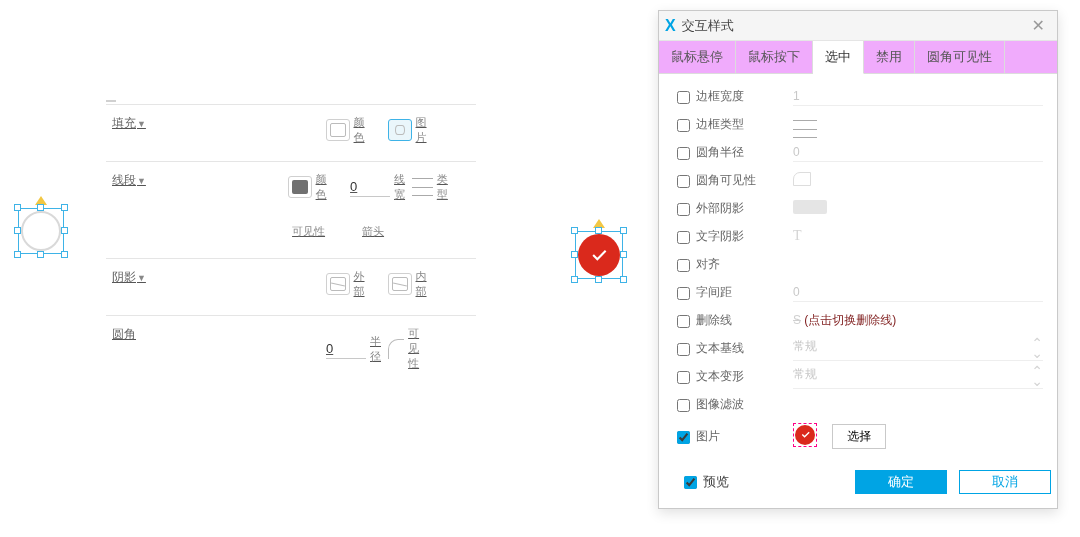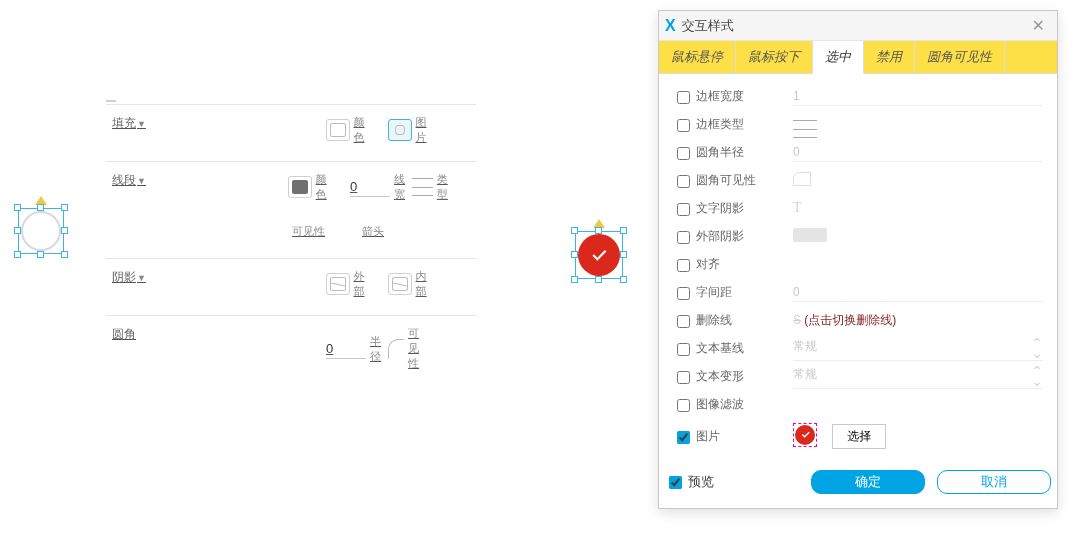--- a/index.html
+++ b/index.html
@@ -40,41 +40,41 @@
   .round-corner-icon { width: 26px; height: 20px; border: 1px solid #bbb; border-bottom: none; border-right: none; border-top-left-radius: 10px; }
 
   
   .dialog { position: absolute; left: 658px; top: 10px; width: 400px; border: 1px solid #c9c9c9; background: #fff;
             box-shadow: 0 4px 12px rgba(0,0,0,0.12); }
   .dlg-titlebar { display: flex; align-items: center; height: 30px; padding: 0 8px 0 6px;
                   border-bottom: 1px solid #e5e5e5; background: #f5f5f5; }
   .dlg-logo { color: #00a4e4; font-weight: bold; font-size: 16px; margin-right: 6px; font-family: Arial, sans-serif; }
   .dlg-title { flex: 1; color: #444; font-size: 13px; }
   .dlg-close { color: #999; font-size: 16px; cursor: pointer; padding: 0 4px; }
-  .dlg-tabs { display: flex; background: #fde047; border-bottom: 1px solid #dcdcdc; font-style: italic; }
+  .dlg-tabs { display: flex; background: #f0abfc; border-bottom: 1px solid #dcdcdc; }
   .dlg-tab { padding: 7px 12px; color: #555; cursor: pointer; font-size: 13px; border-right: 1px solid #dcdcdc; }
   .dlg-tab.active { background: #fff; color: #333; border-bottom: 1px solid #fff; margin-bottom: -1px; }
   .dlg-body { padding: 10px 14px 4px; }
   .opt-row { display: flex; align-items: center; height: 26px; margin-bottom: 2px; }
   .opt-row label { display: flex; width: 120px; color: #666; cursor: pointer; }
   .opt-row input[type=checkbox] { margin-right: 6px; accent-color: #00a4e4; }
   .opt-val { flex: 1; color: #c8c8c8; font-size: 12px; border-bottom: 1px solid #eee; padding-bottom: 2px; }
   .opt-val.noborder { border-bottom: none; }
   .opt-val .dashbox { display:inline-block; width:34px; height:14px; background:#e5e5e5; border-radius:2px; }
   .opt-val .mini-round { display:inline-block; width:18px; height:14px; border:1px solid #ddd; border-top-left-radius:7px; }
   .opt-val .strike { text-decoration: line-through; color:#d0d0d0; }
   .opt-val .caret { float:right; color:#d5d5d5; font-size:14px; line-height: 10px; }
   .img-thumb { width:24px; height:24px; border:1px dashed #f08; padding:1px; position:relative; display:inline-block; }
   .img-thumb .inner { width:100%; height:100%; background:#da291c; border-radius:50%; display:flex; align-items:center; justify-content:center; }
   .img-thumb .inner svg { width:11px; height:11px; stroke:#fff; stroke-width:3; fill:none; }
   .select-btn { margin-left:12px; padding:3px 14px; border:1px solid #c9c9c9; background:#fff; cursor:pointer; font-size:12px; }
-  .dlg-footer { display:flex; padding:10px 6px 14px; gap:12px; }
+  .dlg-footer { display:flex; padding:10px 6px 14px; gap:12px;margin-left:15px; }
   .dlg-footer .preview-ck { display:flex; align-items:center; flex:1; color:#444; font-size:13px; }
   .dlg-footer .preview-ck input { accent-color:#00a4e4; margin-right:6px; }
-  .btn { width:114px; height:24px; border:1px solid #00a4e4; border-radius:10px; font-size:13px; cursor:pointer; }
+  .btn { width:92px; height:24px; border:1px solid #00a4e4; border-radius:0; font-size:13px; cursor:pointer; }
   .btn.primary { background:#00a4e4; color:#fff; }
   .btn.secondary { background:#fff; color:#00a4e4; }
 </style>
 </head>
 <body>
 
 <div class="sel-wrap" style="left:18px; top:208px; width:46px; height:46px;">
   <div class="rot-marker"></div>
   <div class="circle-shape"></div>
   <div class="sel-box"></div>
@@ -235,30 +235,30 @@
     <div class="opt-row">
         <label>
           <input type="checkbox" style="">
           <span>圆角可见性</span>
         </label>
         <div class="opt-val noborder"><span class="mini-round"></span></div>
       </div>
     <div class="opt-row">
         <label>
           <input type="checkbox" style="">
+          <span>外部阴影</span>
+        </label>
+        <div class="opt-val noborder"><span class="dashbox"></span></div>
+      </div>
+    <div class="opt-row">
+        <label>
+          <input type="checkbox" style="">
           <span>文字阴影</span>
         </label>
         <div class="opt-val noborder"><span style="font-family:serif;color:#d5d5d5;font-size:14px">T</span></div>
-      </div>
-    <div class="opt-row">
-        <label>
-          <input type="checkbox" style="">
-          <span>外部阴影</span>
-        </label>
-        <div class="opt-val noborder"><span class="dashbox"></span></div>
       </div>
     <div class="opt-row">
         <label>
           <input type="checkbox" style="">
           <span>对齐</span>
         </label>
         <div class="opt-val noborder align-icons"><span><i></i><i style="width:70%"></i><i></i></span><span><i></i><i style="width:70%;margin-left:15%"></i><i></i></span><span><i></i><i style="width:70%;margin-left:30%"></i><i></i></span></div>
       </div>
     <div class="opt-row">
         <label>

